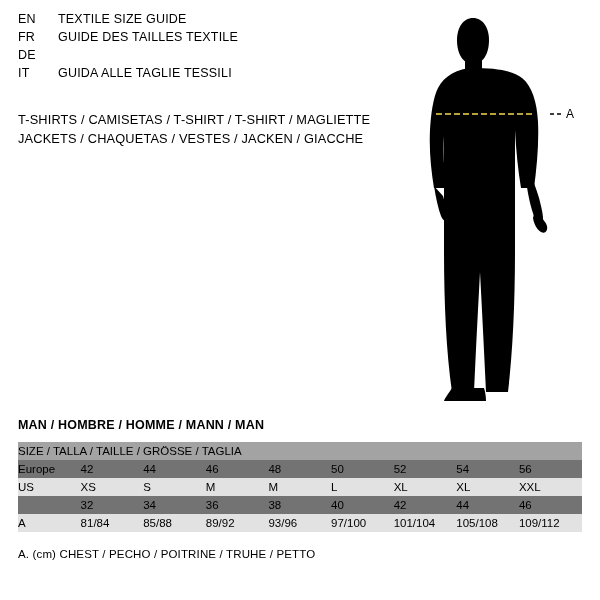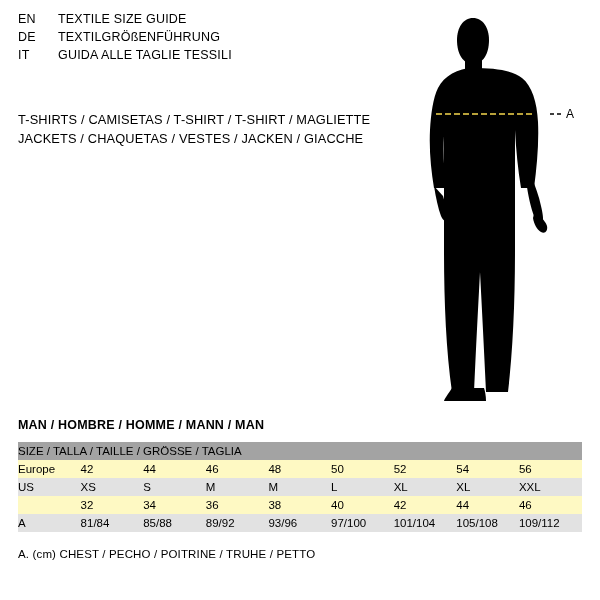--- a/index.html
+++ b/index.html
@@ -104,21 +104,21 @@
   }
   .row-head th {
     background: #a3a3a3;
     font-size: 11.5px;
     padding-left: 2px;
   }
   .row-alt td {
     background: #e2e2e2;
   }
   .row-plain td {
-    background: #fef9c3;
+    background: #737373;
   }
   td.c0, th.c0 { padding-left: 2px; width: 86px; }
   td.cell { padding-left: 2px; }
 
   
   .footnote {
     position: absolute;
     left: 18px;
     top: 548px;
     font-size: 11.5px;
@@ -130,22 +130,25 @@
 <body>
 
 <div class="page">
 
   <div class="lang-block">
     <div class="lang-row">
       <span class="lang-code">EN</span>
       <span class="lang-text">TEXTILE SIZE GUIDE</span>
     </div>
     <div class="lang-row">
+      <span class="lang-code">FR</span>
+      <span class="lang-text">GUIDE DES TAILLES TEXTILE</span>
+    </div>
+    <div class="lang-row">
       <span class="lang-code">DE</span>
-      <span class="lang-text">TEXTILGRÖßENFÜHRUNG</span>
     </div>
     <div class="lang-row">
       <span class="lang-code">IT</span>
       <span class="lang-text">GUIDA ALLE TAGLIE TESSILI</span>
     </div>
   </div>
 
   <div class="cat-block">
     <div class="cat-line">T-SHIRTS / CAMISETAS / T-SHIRT / T-SHIRT / MAGLIETTE</div>
     <div class="cat-line">JACKETS / CHAQUETAS / VESTES / JACKEN / GIACCHE</div>

